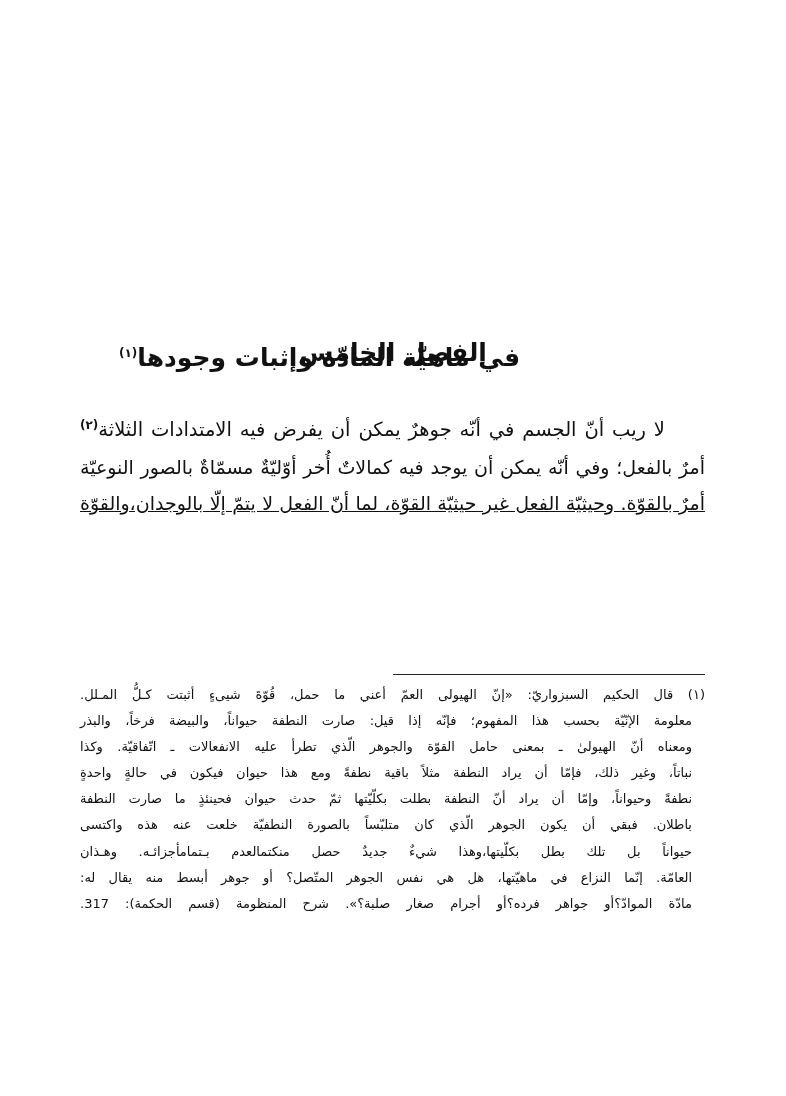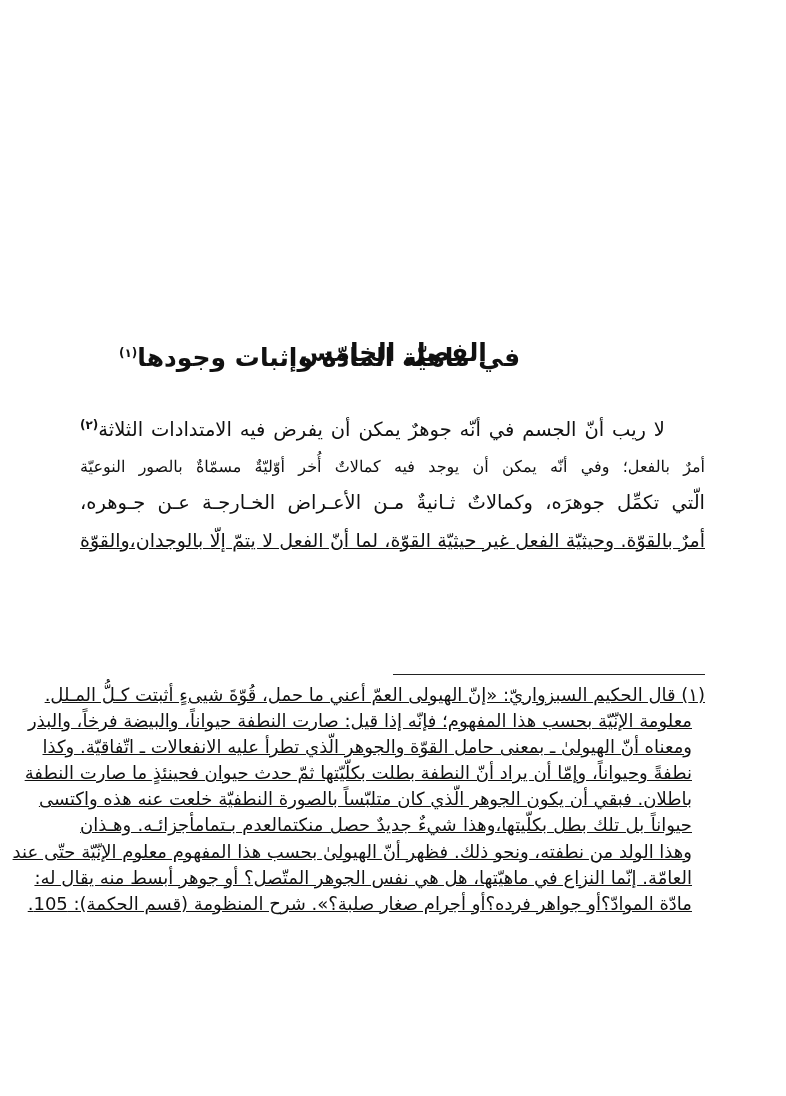--- a/index.html
+++ b/index.html
@@ -78,58 +78,56 @@
     .footnotes {
       position: absolute;
       top: 682px;
       left: 80px;
       width: 625px;
     }
     .fn-line {
       display: block;
       height: 26.1px;
       line-height: 26.1px;
-      font-size: 18px;
+      font-size: 13px;
       white-space: nowrap;
       text-align: justify;
       text-align-last: justify;
-      text-decoration: underline;
     }
     .fn-line.cont {
       padding-right: 13px;
     }
     .fn-line.last {
       text-align-last: right;
     }
   </style>
 </head>
 <body>
 
 <div class="page">
 
   <div class="chapter-label">الفصل الخامس</div>
 
   <div class="chapter-title"><span>في ماهيّة المادّة وإثبات وجودها</span><span class="fn-ref">(١)</span></div>
 
   <div class="body-text">
     <span class="body-line first"><span>لا ريب أنّ الجسم في أنّه جوهرٌ يمكن أن يفرض فيه الامتدادات الثلاثة</span><span class="fn-ref">(٢)</span></span>
-    <span class="body-line" style="font-size: 16px; font-family: Liberation Serif, serif;">أمرٌ بالفعل؛ وفي أنّه يمكن أن يوجد فيه كمالاتٌ أُخر أوّليّةٌ مسمّاةٌ بالصور النوعيّة</span>
-    <span class="body-line">الّتي تكمِّل جوهرَه، وكمالاتٌ ثـانيةٌ مـن الأعـراض الخـارجـة عـن جـوهره،</span>
+    <span class="body-line" style="font-size: 19px;">أمرٌ بالفعل؛ وفي أنّه يمكن أن يوجد فيه كمالاتٌ أُخر أوّليّةٌ مسمّاةٌ بالصور النوعيّة</span>
     <span class="body-line" style="font-size: 19px; text-decoration: underline;">أمرٌ بالقوّة. وحيثيّة الفعل غير حيثيّة القوّة، لما أنّ الفعل لا يتمّ إلّا بالوجدان،والقوّة</span>
   </div>
 
   <div class="separator"></div>
 
   <div class="footnotes">
     <div>
       <span class="fn-line">(١) قال الحكيم السبزواريّ: «إنّ الهيولى العمّ أعني ما حمل، قُوّةَ شيىءٍ أثبتت كـلُّ المـلل.</span>
       <span class="fn-line cont">معلومة الإنّيّة بحسب هذا المفهوم؛ فإنّه إذا قيل: صارت النطفة حيواناً، والبيضة فرخاً، والبذر</span>
       <span class="fn-line cont">ومعناه أنّ الهيولىٰ ـ بمعنى حامل القوّة والجوهر الّذي تطرأ عليه الانفعالات ـ اتّفاقيّة. وكذا</span>
+      <span class="fn-line cont">نباتاً، وغير ذلك، فإمّا أن يراد النطفة مثلاً باقية نطفةً ومع هذا حيوان فيكون في حالةٍ واحدةٍ</span>
       <span class="fn-line cont">نطفةً وحيواناً، وإمّا أن يراد أنّ النطفة بطلت بكلّيّتها ثمّ حدث حيوان فحينئذٍ ما صارت النطفة</span>
       <span class="fn-line cont">باطلان. فبقي أن يكون الجوهر الّذي كان متلبّساً بالصورة النطفيّة خلعت عنه هذه واكتسى</span>
       <span class="fn-line cont">حيواناً بل تلك بطل بكلّيتها،وهذا شيءٌ جديدٌ حصل منكتمالعدم بـتمامأجزائـه. وهـذان</span>
-      <span class="fn-line cont">وهذا الولد من نطفته، ونحو ذلك. فظهر أنّ الهيولىٰ بحسب هذا المفهوم معلوم الإنّيّة حتّى عند</span>
       <span class="fn-line cont">العامّة. إنّما النزاع في ماهيّتها، هل هي نفس الجوهر المتّصل؟ أو جوهر أبسط منه يقال له:</span>
-      <span class="fn-line cont">مادّة الموادّ؟أو جواهر فرده؟أو أجرام صغار صلبة؟». شرح المنظومة (قسم الحكمة): 105.</span>
+      <span class="fn-line cont">مادّة الموادّ؟أو جواهر فرده؟أو أجرام صغار صلبة؟». شرح المنظومة (قسم الحكمة): 317.</span>
     </div>
   </div>
 
 </div>
 
 </body></html>

